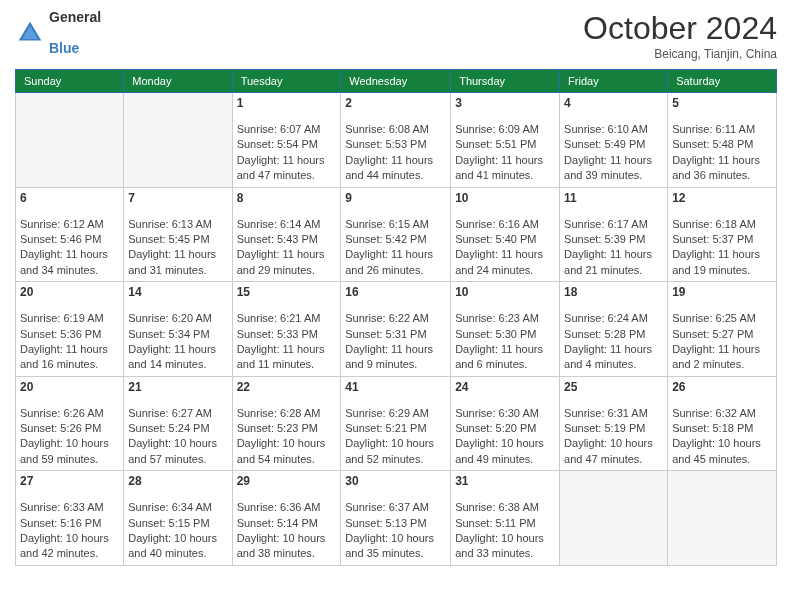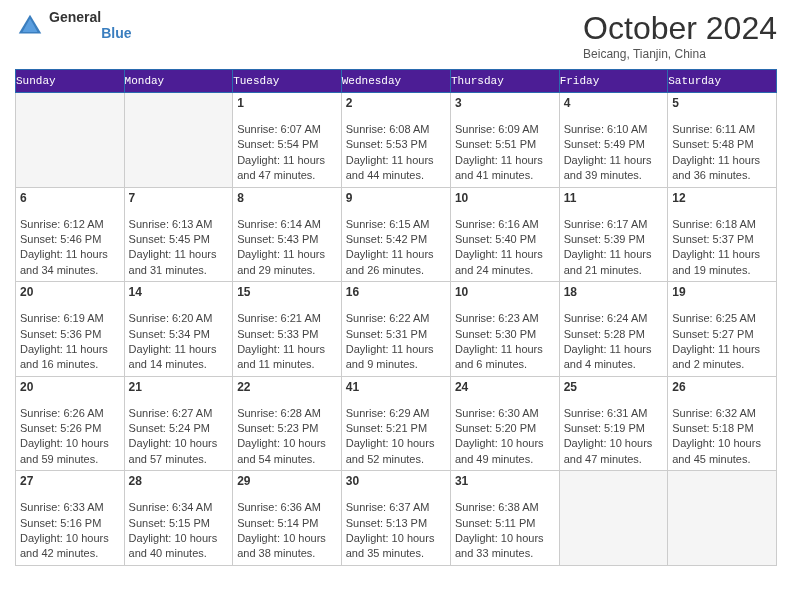--- a/index.html
+++ b/index.html
@@ -21,63 +21,63 @@
       justify-content: space-between;
       margin-bottom: 8px;
     }
     .logo {
       display: flex;
       align-items: center;
       gap: 4px;
     }
     .logo-text {
       display: flex;
-      flex-direction: row;
+      flex-direction: column;
       line-height: 1.1;
     }
     .logo-general {
       font-size: 14px;
       font-weight: bold;
       color: #333;
     }
     .logo-blue {
       font-size: 14px;
       font-weight: bold;
       color: #3a7ebf;
       margin-top: 16px;
     }
     .logo-icon {
       width: 30px;
       height: 30px;
     }
     .title-block {
+      text-align: right;
     }
     .month-title {
       font-size: 32px;
       color: #333;
       font-weight: normal;
     }
     .subtitle {
       font-size: 12px;
       color: #555;
     }
     .calendar {
       width: 100%;
       border-collapse: collapse;
       font-size: 10px;
     }
     .calendar th {
-      background: #4c1d95;
+      background: #15803d;
       color: #fff;
-      padding: 5px 0;
+      padding: 5px 8px;
       text-align: left;
       font-size: 11px;
       font-weight: normal;
       border: 1px solid #2a6aaf;
-      font-family: Liberation Mono, monospace;
     }
     .calendar td {
       border: 1px solid #ccc;
       vertical-align: top;
       padding: 3px 4px;
       width: 113px;
       height: 82px;
       background: #fff;
     }
     .calendar td.empty {

